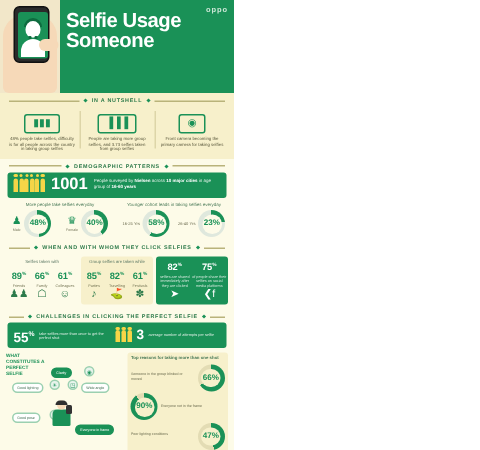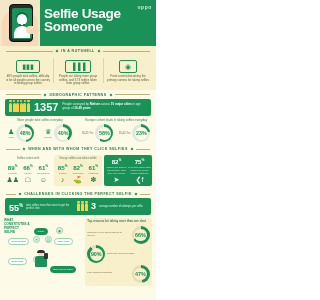--- a/index.html
+++ b/index.html
@@ -7,21 +7,21 @@
     width: 156px; height: 300px;
     font-family: "Liberation Sans", sans-serif;
     background: #ffffff;
     overflow: hidden;
   }
   .page { width: 156px; height: 300px; position: relative; background:#fdfbe8; }
 
   
   .header {
     position: relative;
-    height: 46px;
+    height: 62px;
     background: #1a9157;
     overflow: hidden;
   }
   .hdr-bg-a { position:absolute; left:0; top:0; width:40px; height:62px; background:#f2e7c9; }
   .hdr-hand {
     position:absolute; left:2px; top:10px; width:36px; height:52px;
     background:#f6d9b8; border-radius:14px 14px 4px 4px;
   }
   .hdr-phone {
     position:absolute; left:9px; top:4px; width:24px; height:38px;
@@ -236,21 +236,21 @@
 
     <div class="demo-bar">
       <span class="ppl">
         <i></i>
           <i></i>
           <i></i>
           <i></i>
           <i></i>
           <i></i>
       </span>
-      <span class="demo-num">1357</span>
+      <span class="demo-num">1001</span>
       <span class="demo-txt">
         <span>People surveyed by </span><b>Nielsen</b><span> across </span><b>10 major cities</b><span> in age group of </span><b>16-60 years</b>
       </span>
     </div>
 
     <div class="donut-wrap">
       <div class="donut-half">
         <div class="dh-title">More people take selfies everyday</div>
         <div class="dh-items">
           <div class="d-item">

